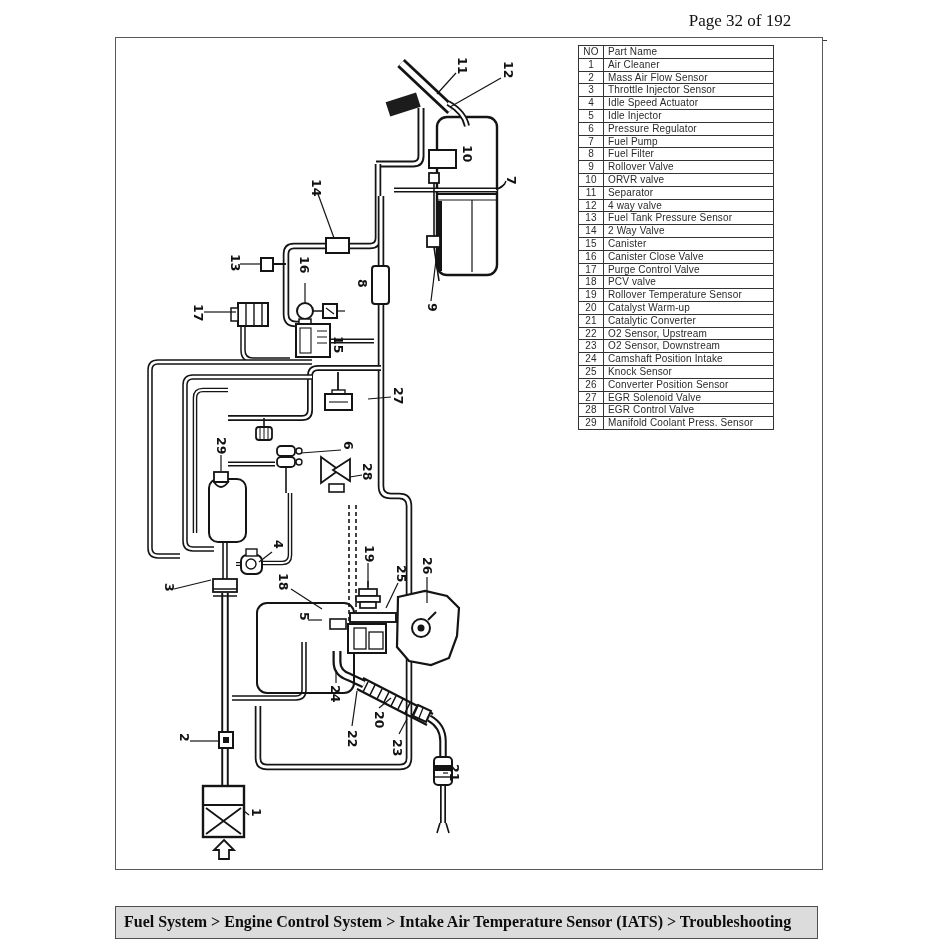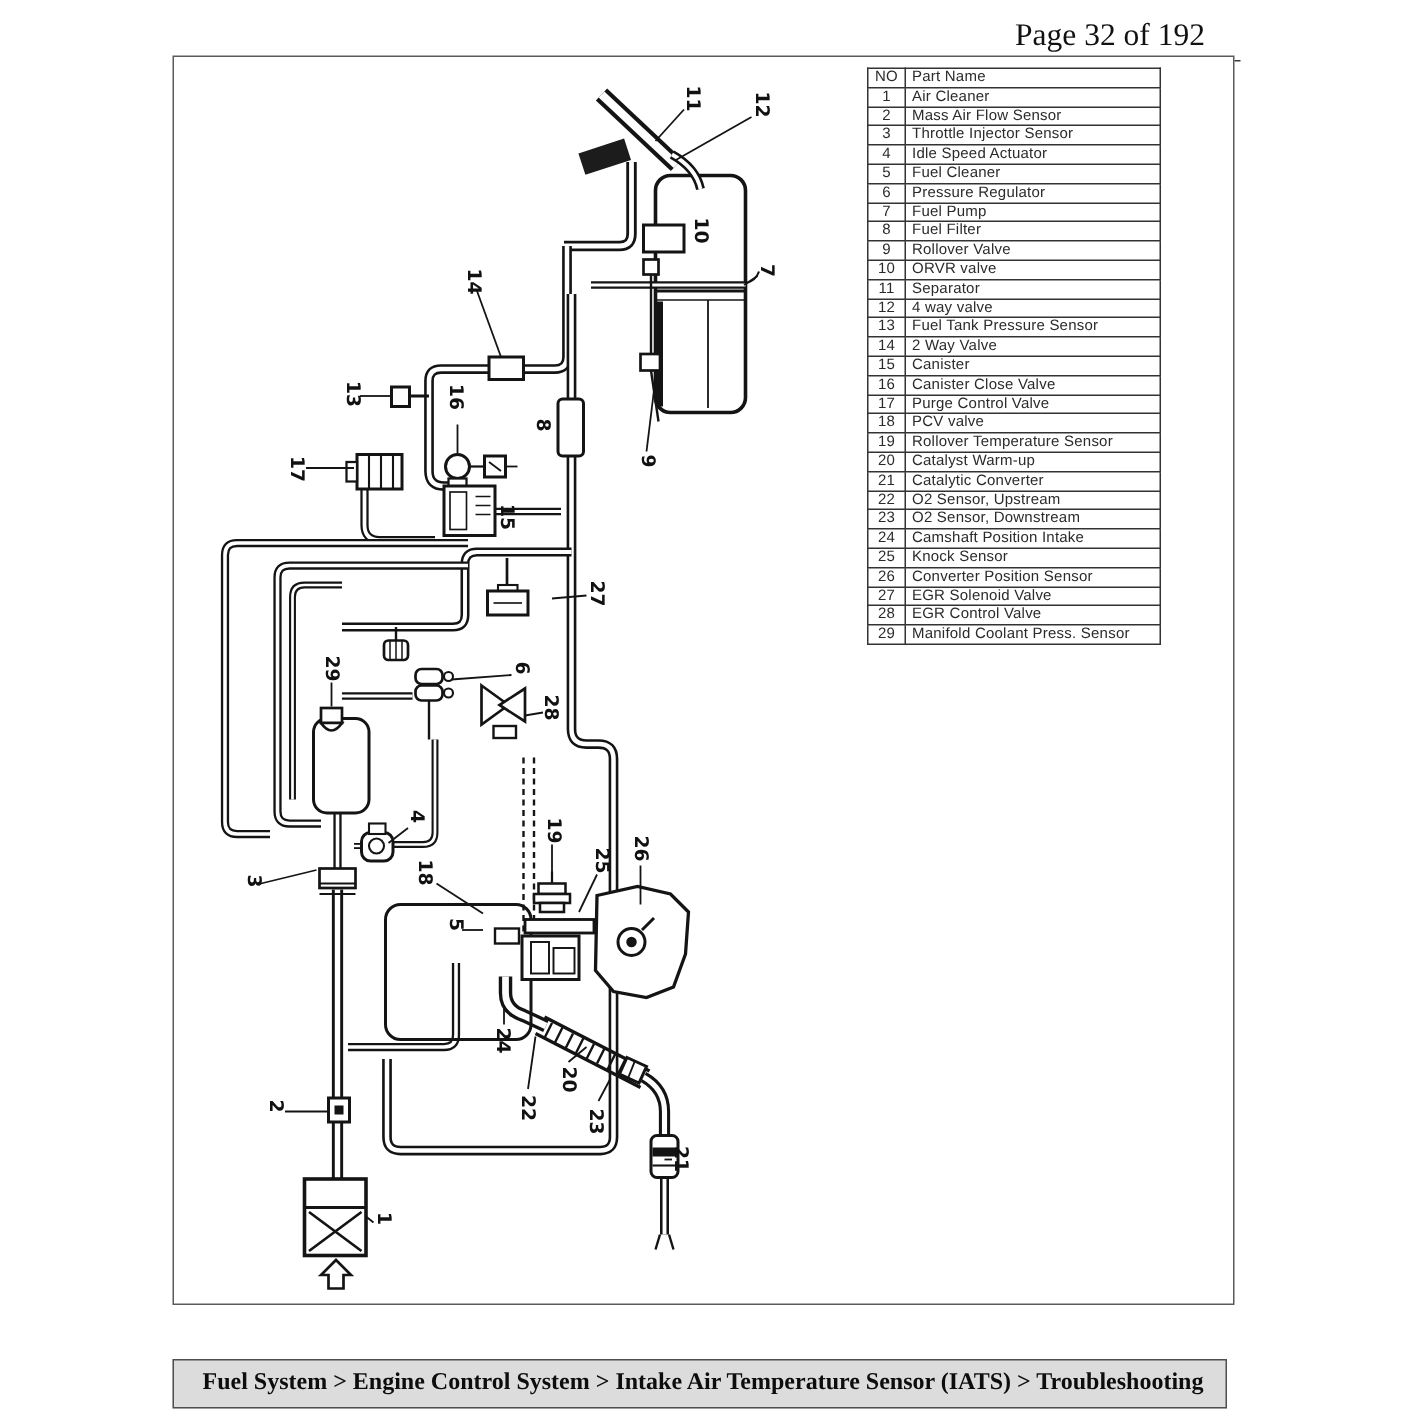--- a/index.html
+++ b/index.html
@@ -1,20 +1,20 @@
 <!DOCTYPE html>
 <html><head>
 <meta charset="utf-8">
 <style>
   html,body{margin:0;padding:0;background:#fff;}
   #page{position:relative;width:944px;height:944px;background:#ffffff;overflow:hidden;
         font-family:"Liberation Sans",sans-serif;}
   
   .pg-header{position:absolute;left:658px;top:11px;width:164px;text-align:center;
-             font-family:"Liberation Serif",serif;font-size:21px;color:#111;}
+             font-family:"Liberation Serif",serif;font-size:17px;color:#111;}
   .pg-rule{position:absolute;left:631px;top:40px;width:196px;height:0;border-top:1.6px solid #3a3a3a;}
   
   .frame{position:absolute;left:115px;top:37px;width:708px;height:833px;
          border:1px solid #5a5a5a;background:#fff;box-sizing:border-box;}
   
   #diag{position:absolute;left:115px;top:37px;width:708px;height:833px;}
   .t-o{fill:none;stroke:#141414;stroke-linejoin:round;stroke-linecap:butt;}
   .t-i{fill:none;stroke:#ffffff;stroke-linejoin:round;stroke-linecap:butt;}
   .ln{fill:none;stroke:#141414;}
   .cp{fill:#ffffff;stroke:#141414;}
@@ -23,21 +23,21 @@
   
   .parts{position:absolute;left:578px;top:45px;width:196px;border-collapse:collapse;
          table-layout:fixed;font-size:10px;color:#2b2b2b;letter-spacing:.15px;}
   .parts th,.parts td{border:1px solid #333;padding:0 0 0 4px;height:11.8px;line-height:11.8px;
          font-weight:normal;text-align:left;overflow:hidden;white-space:nowrap;}
   .parts .no{width:24px;text-align:center;padding:0;}
   
   .crumbbar{position:absolute;left:115px;top:906px;width:703px;height:33px;background:#dcdcdc;
             border:1.5px solid #4f4f4f;box-sizing:border-box;
             font-family:"Liberation Serif",serif;font-weight:bold;font-size:16px;color:#0d0d0d;
-            line-height:30px;padding-left:19px;}
+            line-height:30px;padding-left:8px;}
 </style>
 </head>
 <body>
 
 <div id="page">
 
   <div class="pg-header">Page 32 of 192</div>
   <div class="pg-rule"></div>
 
   <div class="frame"></div>
@@ -260,21 +260,21 @@
         <tr>
           <td class="no">3</td>
           <td>Throttle Injector Sensor</td>
         </tr>
         <tr>
           <td class="no">4</td>
           <td>Idle Speed Actuator</td>
         </tr>
         <tr>
           <td class="no">5</td>
-          <td>Fuel Cleaner</td>
+          <td>Idle Injector</td>
         </tr>
         <tr>
           <td class="no">6</td>
           <td>Pressure Regulator</td>
         </tr>
         <tr>
           <td class="no">7</td>
           <td>Fuel Pump</td>
         </tr>
         <tr>

